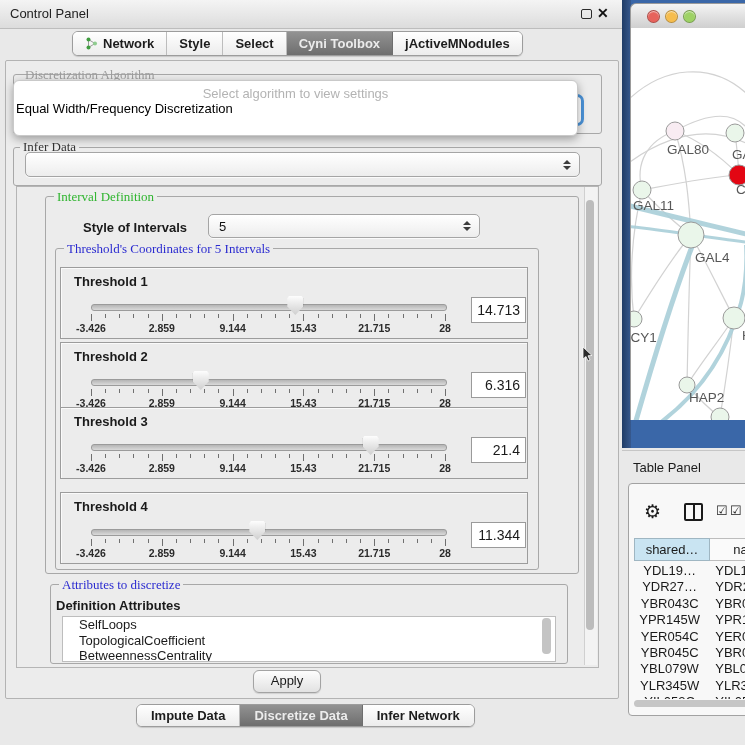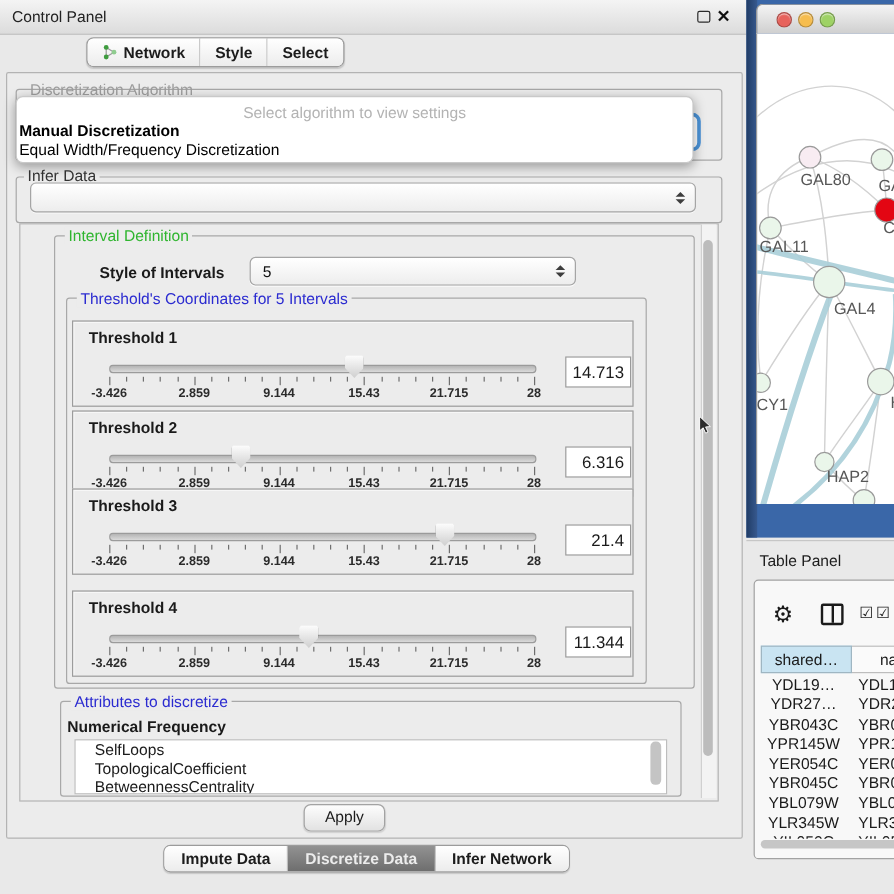--- a/index.html
+++ b/index.html
@@ -20,21 +20,21 @@
   .seg:last-child{border-right:none;}
   .seg.sel{background:linear-gradient(#929292,#6e6e6e);color:#ececec;border-right-color:#6e6e6e;}
   #top-tabs{left:72px;top:31px;text-align:right;}
   #bottom-tabs{left:136px;top:704px;height:21px;}
   #bottom-tabs .seg{padding:0 14px;}
   .neticon{display:inline-flex;width:13px;height:13px;}
   
   #main-panel{left:5px;top:60px;width:612px;height:637px;background:#ececec;
     border:1px solid #b3b3b3;border-radius:2px;}
   .group{position:absolute;border:1px solid #a8a8a8;border-radius:3px;}
-  .gtitle{position:absolute;top:-8px;left:8px;background:#ececec;padding:0 3px;font-size:13px;}
+  .gtitle{position:absolute;top:-8px;left:8px;background:#ececec;padding:0 3px;font-size:13px;font-family:Liberation Serif, serif;}
   .gtitle.gray{color:#9e9e9e;}
   .gtitle.green{color:#2fb52f;}
   .gtitle.blue{color:#2b2bd0;}
   .gtitle.dark{color:#333;}
   
   .combo{position:absolute;background:linear-gradient(#ffffff,#ededed);border:1px solid #a5a5a5;
     border-radius:5px;font-size:13px;line-height:23px;padding-left:10px;color:#111;
     box-shadow:0 1px 0 rgba(255,255,255,.8);}
   .spin{position:absolute;right:8px;top:50%;transform:translateY(-50%);display:flex;flex-direction:column;gap:2px;}
   .tri-up{width:0;height:0;border-left:4px solid transparent;border-right:4px solid transparent;border-bottom:4px solid #3d3d3d;}
@@ -137,31 +137,36 @@
         </svg>
       </span>
       <span>Network</span>
     </div>
     <div class="seg">
       <span>Style</span>
     </div>
     <div class="seg">
       <span>Select</span>
     </div>
+    <div class="seg sel">
+      <span>Cyni Toolbox</span>
+    </div>
+    <div class="seg">
+      <span>jActiveMNodules</span>
+    </div>
   </div>
 
 <div id="main-panel" class="abs"></div>
 
 <div id="algo-group" class="group"></div>
 <div id="algo-title" class="abs gtitle gray">Discretization Algorithm</div>
 <div id="algo-ring" class="abs"></div>
 
 <div id="algo-popup" class="abs">
   <div id="popup-placeholder">Select algorithm to view settings</div>
-<div class="popup-opt bold">Manual Discretization</div>
     <div class="popup-opt">Equal Width/Frequency Discretization</div>
   </div>
 
 <div id="tabledata-group" class="group"></div>
 <div id="tabledata-title" class="abs gtitle dark">Infer Data</div>
 <div id="tabledata-combo" class="combo">
   <span class="spin">
       <i class="tri-up"></i>
       <i class="tri-down"></i>
     </span>
@@ -336,21 +341,21 @@
       <div class="ticklabel" style="left: 242.4px;">15.43</div>
       <div class="ticklabel" style="left: 313.2px;">21.715</div>
       <div class="ticklabel" style="left: 384px;">28</div>
       <div class="vbox">11.344</div>
     </div>
   </div>
 
 <div id="attr-group" class="group">
   <span class="gtitle blue">Attributes to discretize</span>
 </div>
-<div id="attr-header" class="abs">Numerical Frequency</div>
+<div id="attr-header" class="abs">Definition Attributes</div>
 <div id="attr-list" class="abs">
     <div class="attr-item">SelfLoops</div>
     <div class="attr-item">TopologicalCoefficient</div>
     <div class="attr-item">BetweennessCentrality</div>
   </div>
 <div id="attr-scroll" class="abs"></div>
 
 <div id="apply-btn" class="abs">Apply</div>
 
 <div id="bottom-tabs" class="abs segbar">

